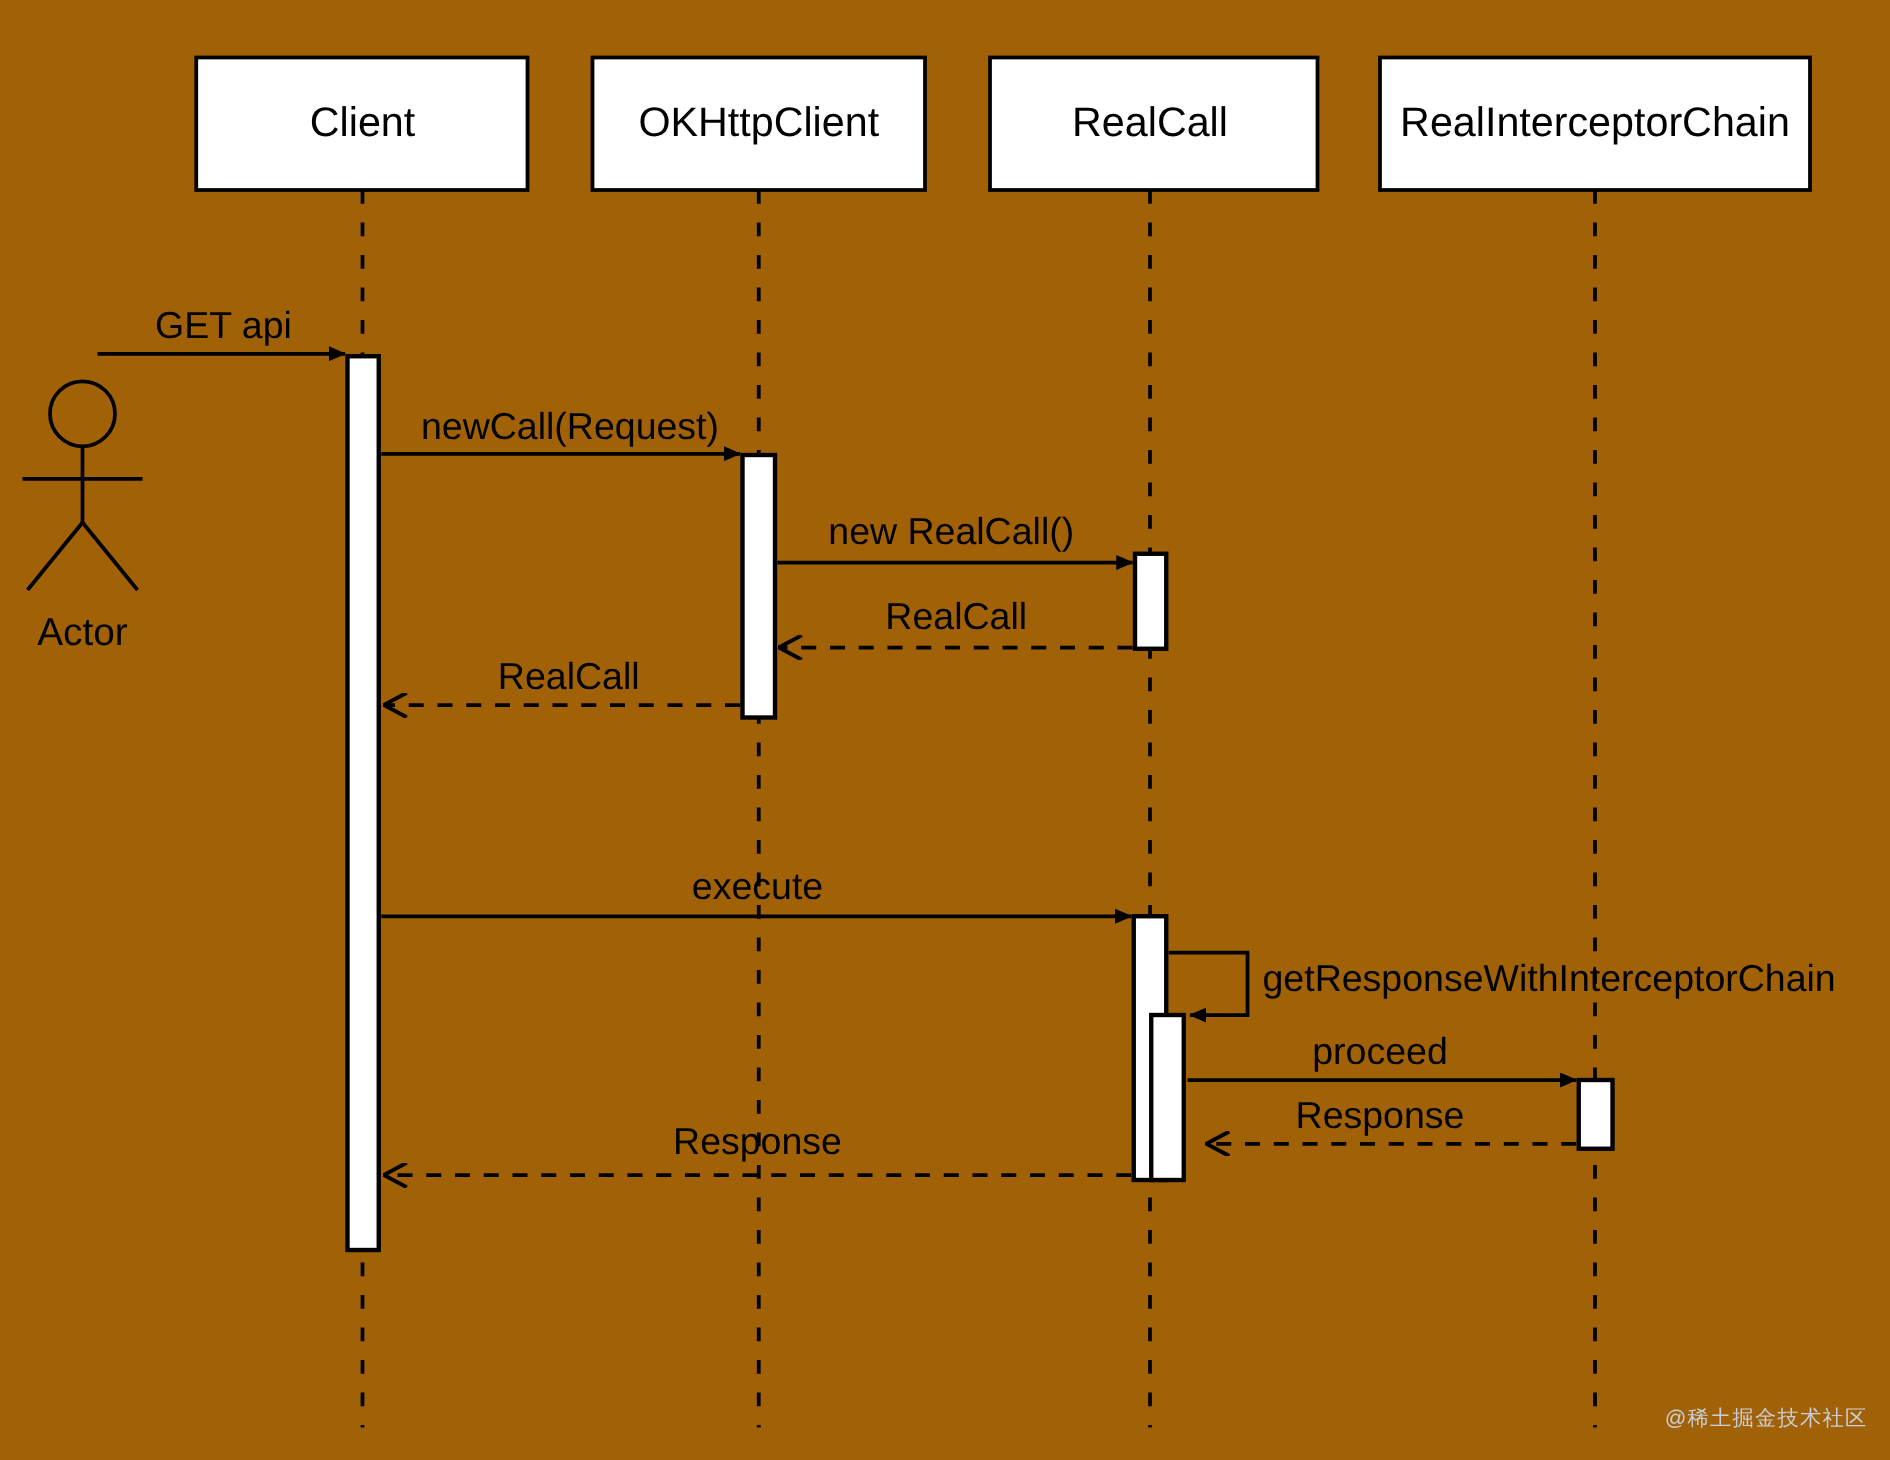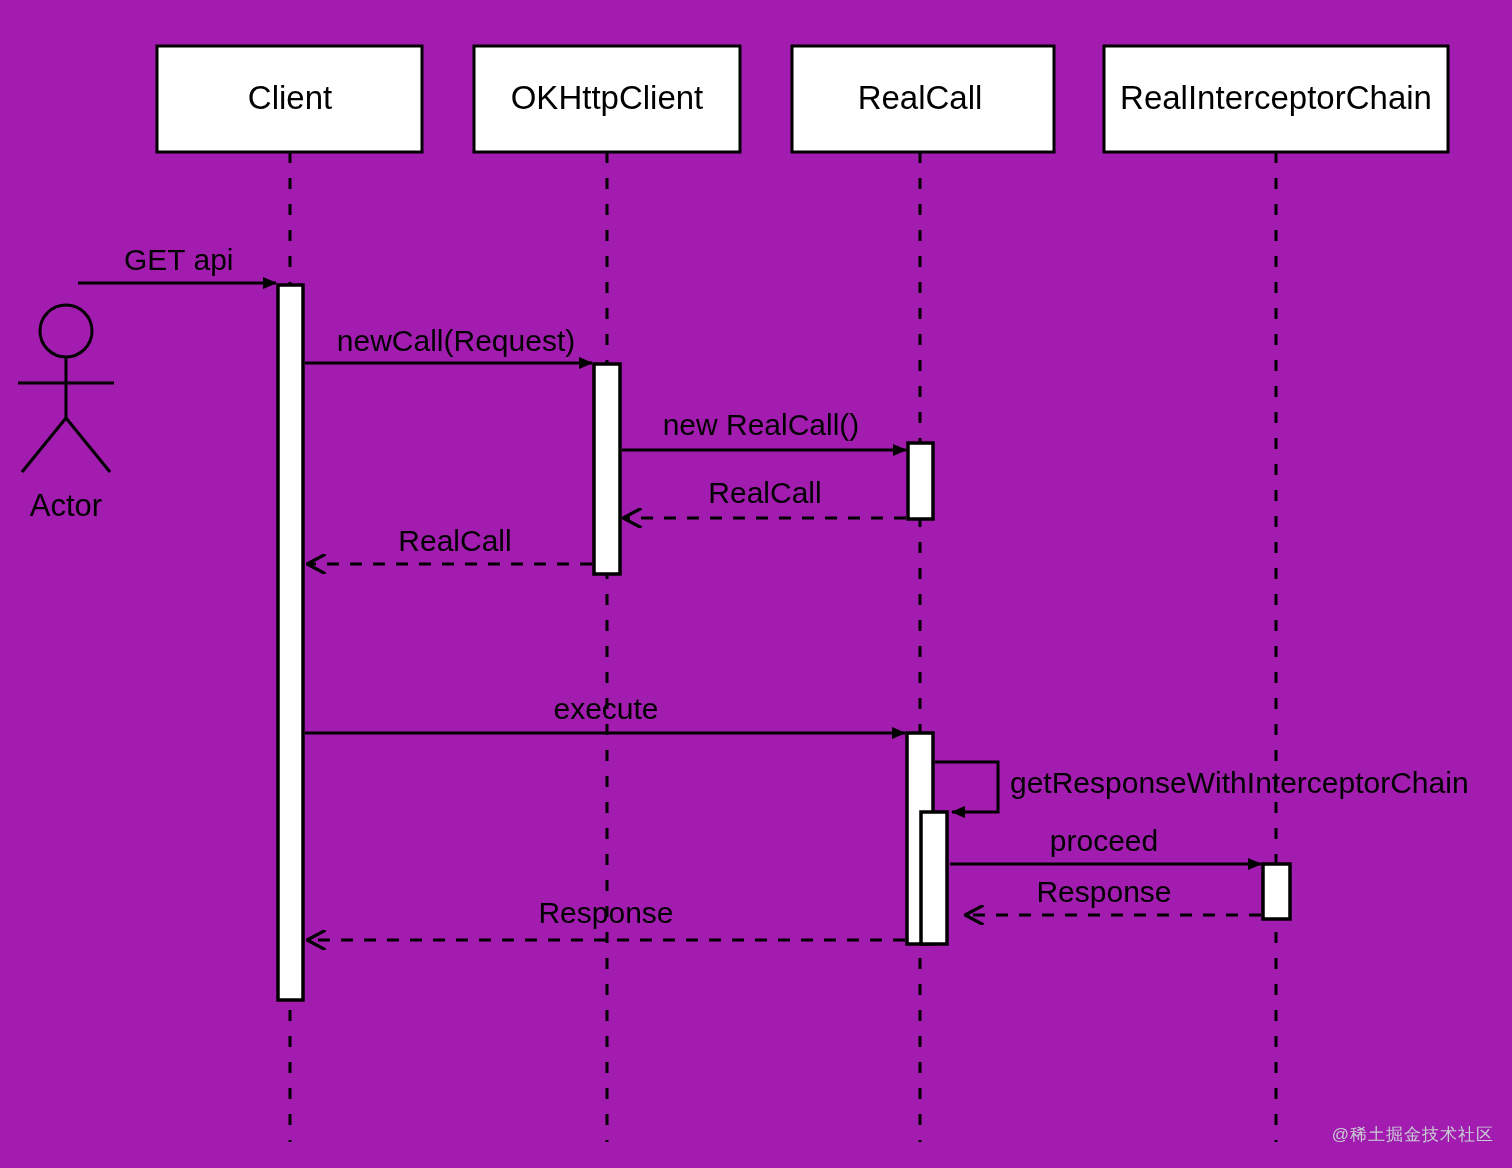--- a/index.html
+++ b/index.html
@@ -4,21 +4,21 @@
 <style>
   html, body {
     margin: 0;
     padding: 0;
     background: #ffffff;
   }
   #canvas {
     position: relative;
     width: 1512px;
     height: 1168px;
-    background: #a21caf;
+    background: #a16207;
     font-family: "Liberation Sans", sans-serif;
     overflow: hidden;
   }
   svg#diagram {
     position: absolute;
     left: 0;
     top: 0;
     width: 1512px;
     height: 1168px;
   }

